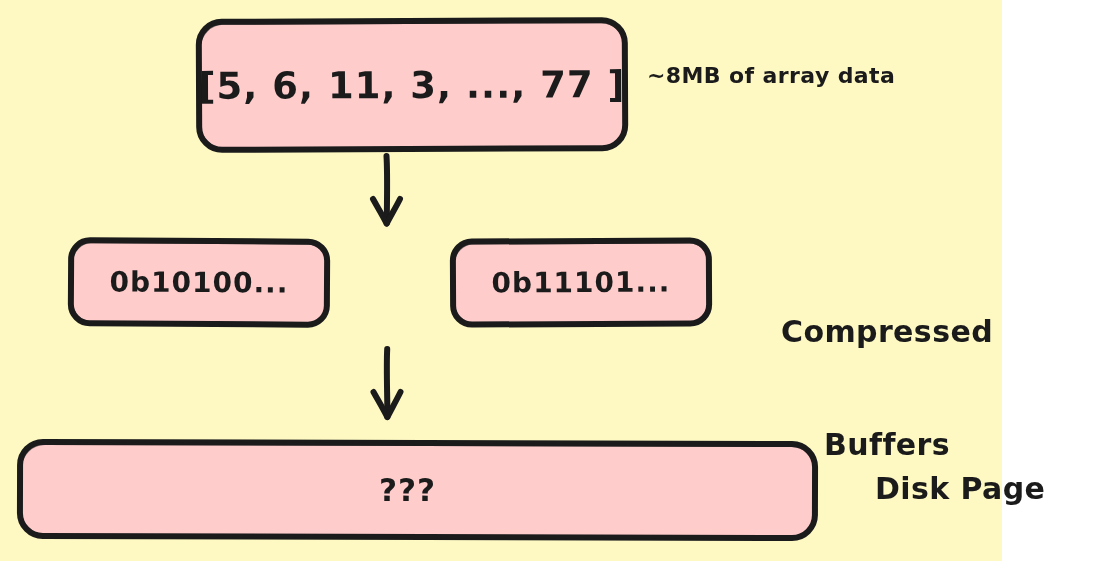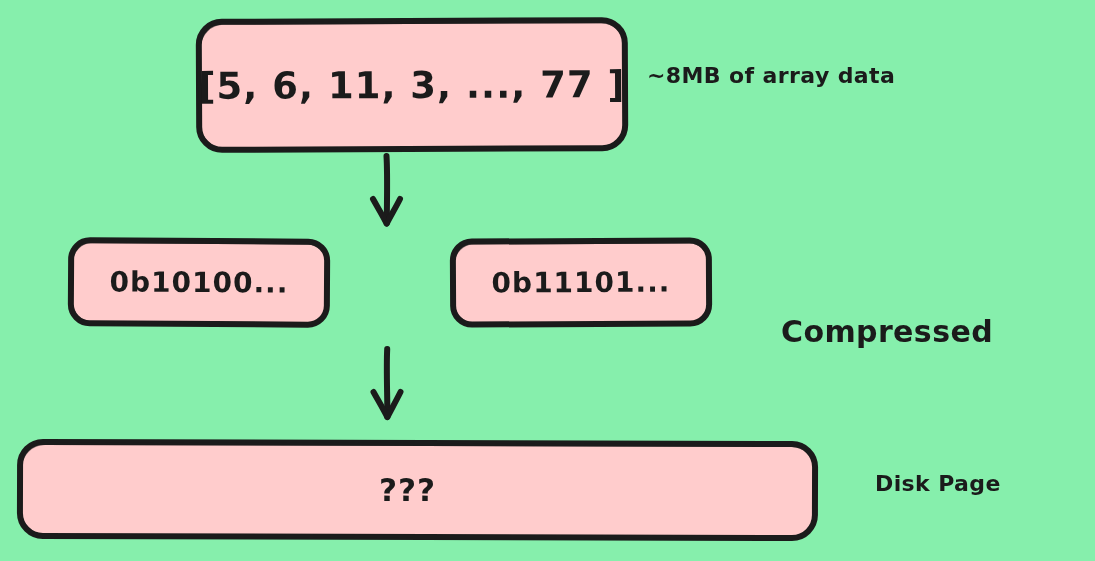--- a/index.html
+++ b/index.html
@@ -9,23 +9,23 @@
     background: #ffffff;
   }
   body {
     width: 1095px;
     height: 561px;
     overflow: hidden;
     font-family: "DejaVu Sans", sans-serif;
   }
   #canvas {
     position: relative;
-    width: 1095px;
+    width: 1002px;
     height: 561px;
-    background: #86efac;
+    background: #fef9c3;
   }
 
   
   .sk-box {
     position: absolute;
     box-sizing: border-box;
     background: #ffcccc;
     border: 6px solid #1b1b1b;
     display: flex;
     align-items: center;
@@ -114,21 +114,21 @@
     left: 767px;
     top: 238px;
     font-size: 30px;
     text-align: center;
     width: 240px;
     letter-spacing: .4px;
   }
   #label-disk {
     left: 875px;
     top: 470px;
-    font-size: 22px;
+    font-size: 30px;
     letter-spacing: .4px;
   }
 
   
   .arrow {
     position: absolute;
   }
 </style>
 </head>
 <body>
@@ -150,20 +150,21 @@
   <div class="sk-box" id="box-buffer-1">
     <span class="box-text buffer-text">0b10100...</span>
   </div>
 
   <div class="sk-box" id="box-buffer-2">
     <span class="box-text buffer-text">0b11101...</span>
   </div>
 
   <div class="side-label" id="label-buffers">
     <div>Compressed</div>
+    <div>Buffers</div>
   </div>
 
   <svg class="arrow" id="arrow-2" width="60" height="80" style="left:357px; top:345px;" viewBox="0 0 60 80">
     <path d="M30.2 4 C29.3 22, 30.2 44, 30.4 69" stroke="#1b1b1b" stroke-width="6" stroke-linecap="round" fill="none"></path>
     <path d="M16.5 47 C21.5 56, 26.8 65, 30.3 72" stroke="#1b1b1b" stroke-width="6" stroke-linecap="round" fill="none"></path>
     <path d="M43.5 47 C39 56, 34 65, 30.4 72" stroke="#1b1b1b" stroke-width="6" stroke-linecap="round" fill="none"></path>
   </svg>
 
   <div class="sk-box" id="box-disk">
     <span class="box-text" id="disk-text">???</span>

